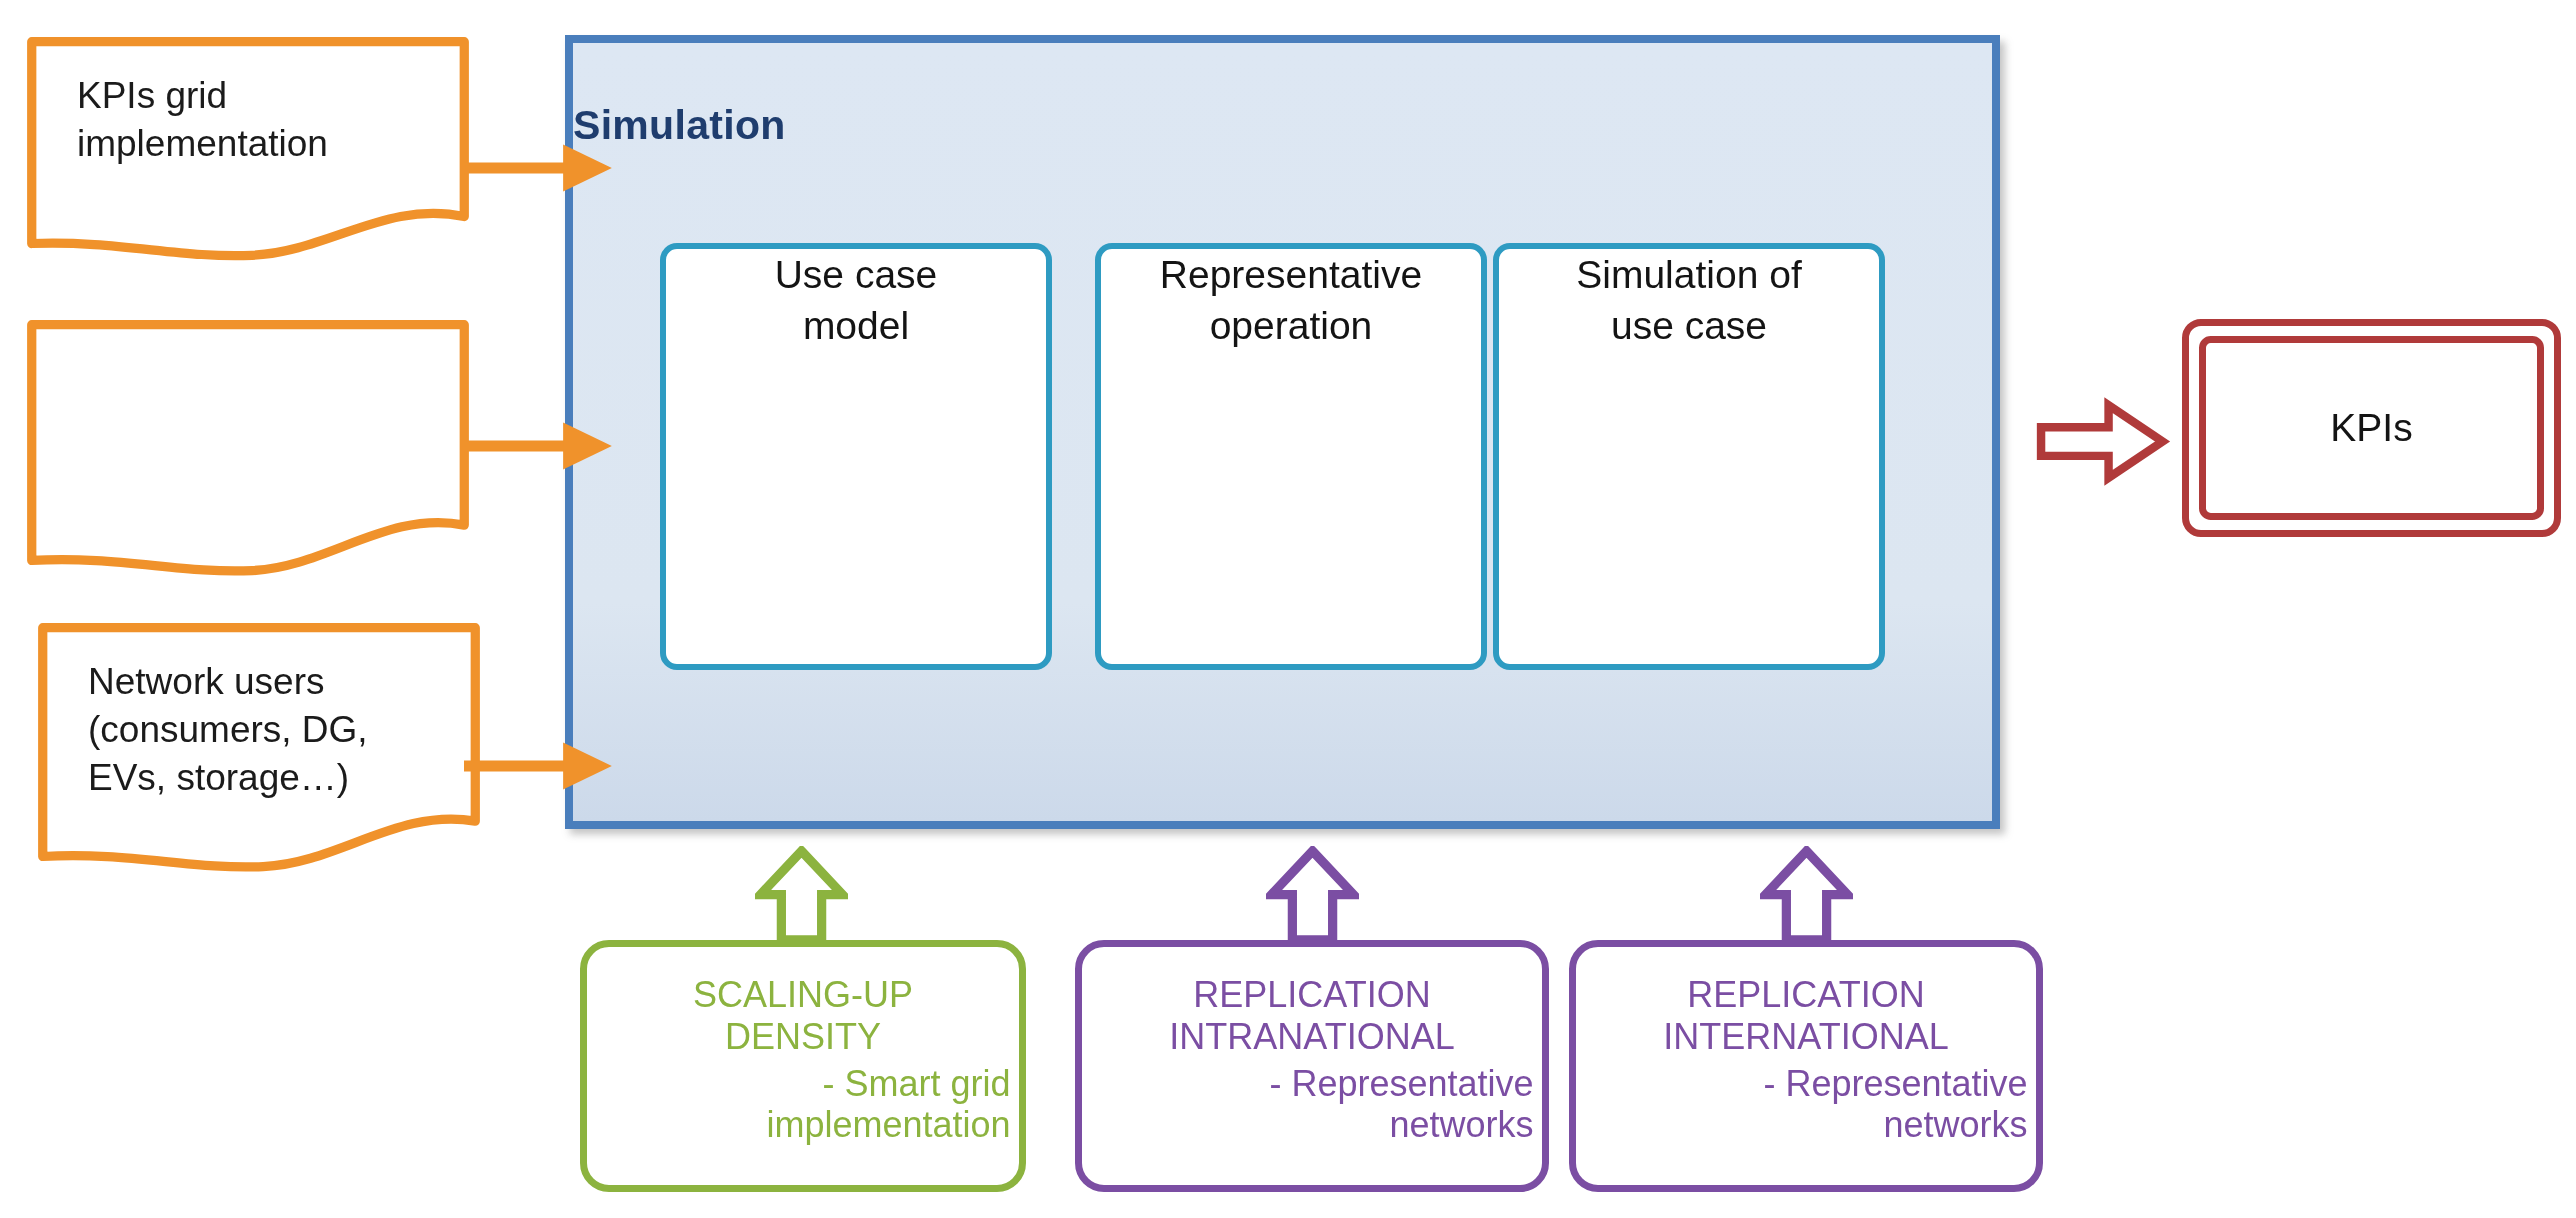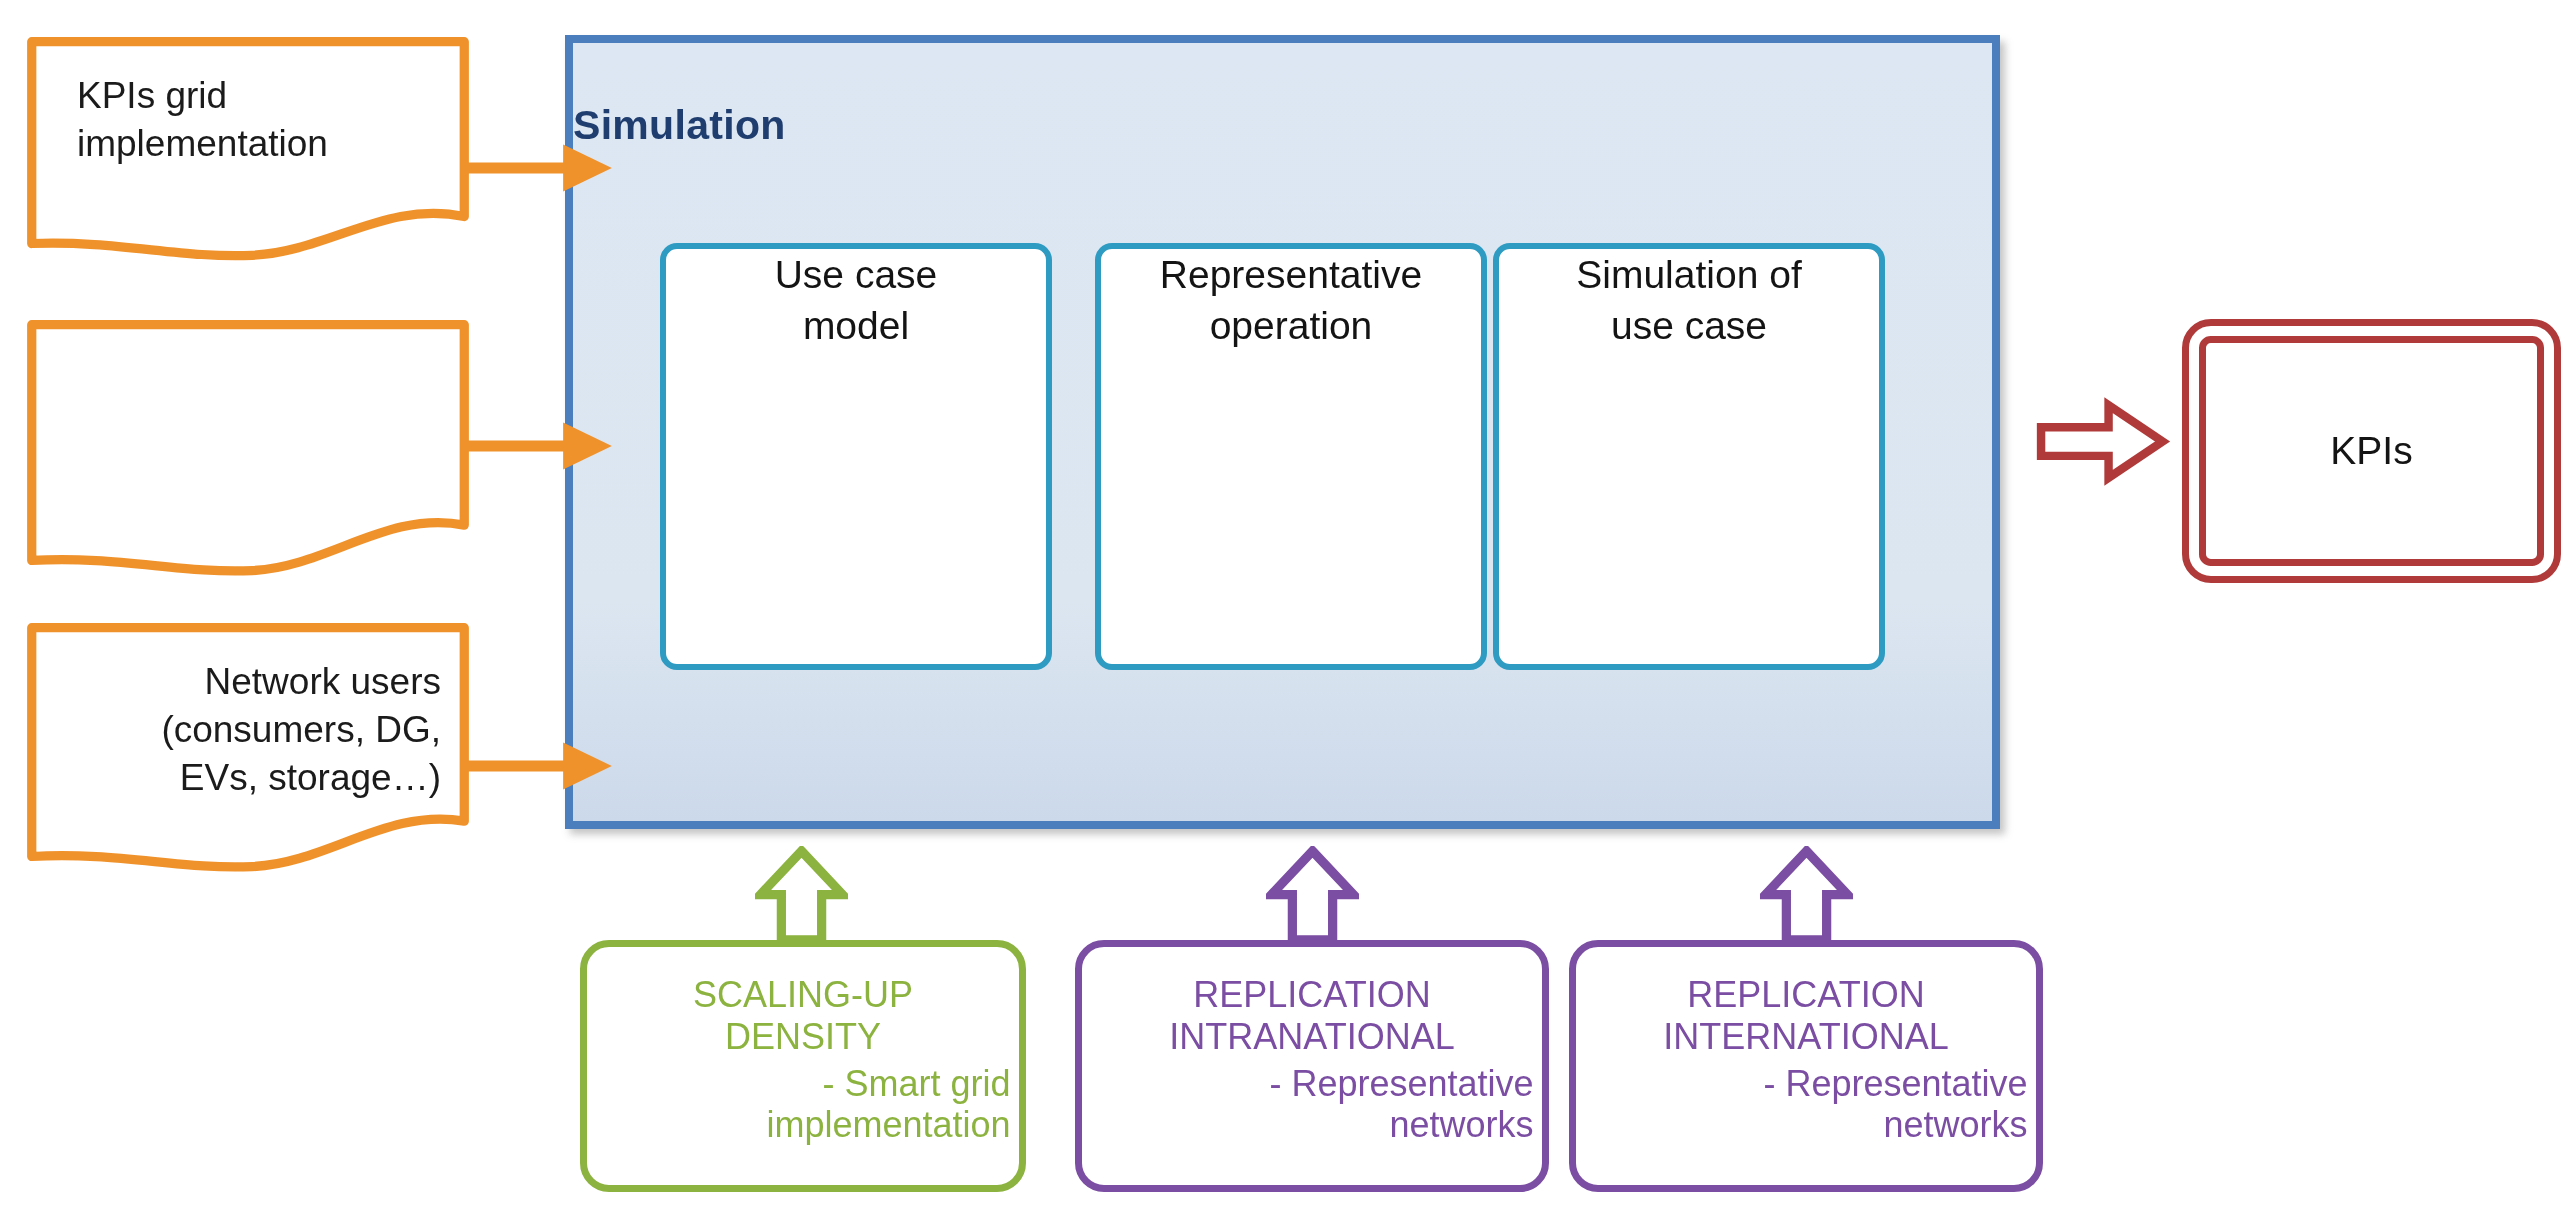--- a/index.html
+++ b/index.html
@@ -91,23 +91,23 @@
 
   
   .orange-arrow { position: absolute; }
 
   
   #kpi-outer {
     position: absolute;
     left: 2182px;
     top: 319px;
     width: 379px;
-    height: 264px;
+    height: 218px;
     border: 7.6px solid #b03a3a;
-    border-radius: 29px;
+    border-radius: 19px;
     box-sizing: border-box;
     background: #ffffff;
   }
   #kpi-inner {
     position: absolute;
     left: 10px;
     top: 10px;
     right: 10px;
     bottom: 10px;
     border: 7.6px solid #b03a3a;
@@ -172,21 +172,21 @@
     <div class="doc-text">KPIs grid
 implementation</div>
   </div>
 
   <div class="doc-card" style="left:25px; top:318px; width:446px; height:261px;">
     <svg viewBox="0 0 530 310" preserveAspectRatio="none">
       <path d="M8,8 L522,8 L522,246 C430,228 360,296 270,300 C186,304 110,282 8,288 Z" fill="#ffffff" stroke="#f0922b" stroke-width="11" stroke-linejoin="round"></path>
     </svg>
   </div>
 
-  <div class="doc-card" style="left:25px; top:621px; width:446px; height:254px;text-align:right;">
+  <div class="doc-card" style="left:36px; top:621px; width:446px; height:254px;">
     <svg viewBox="0 0 530 302" preserveAspectRatio="none">
       <path d="M8,8 L522,8 L522,238 C430,222 360,288 270,292 C186,296 110,274 8,280 Z" fill="#ffffff" stroke="#f0922b" stroke-width="11" stroke-linejoin="round"></path>
     </svg>
     <div class="doc-text">Network users
 (consumers, DG,
 EVs, storage…)</div>
   </div>
 
   <div id="sim-panel">
     <div id="sim-title">Simulation</div>

